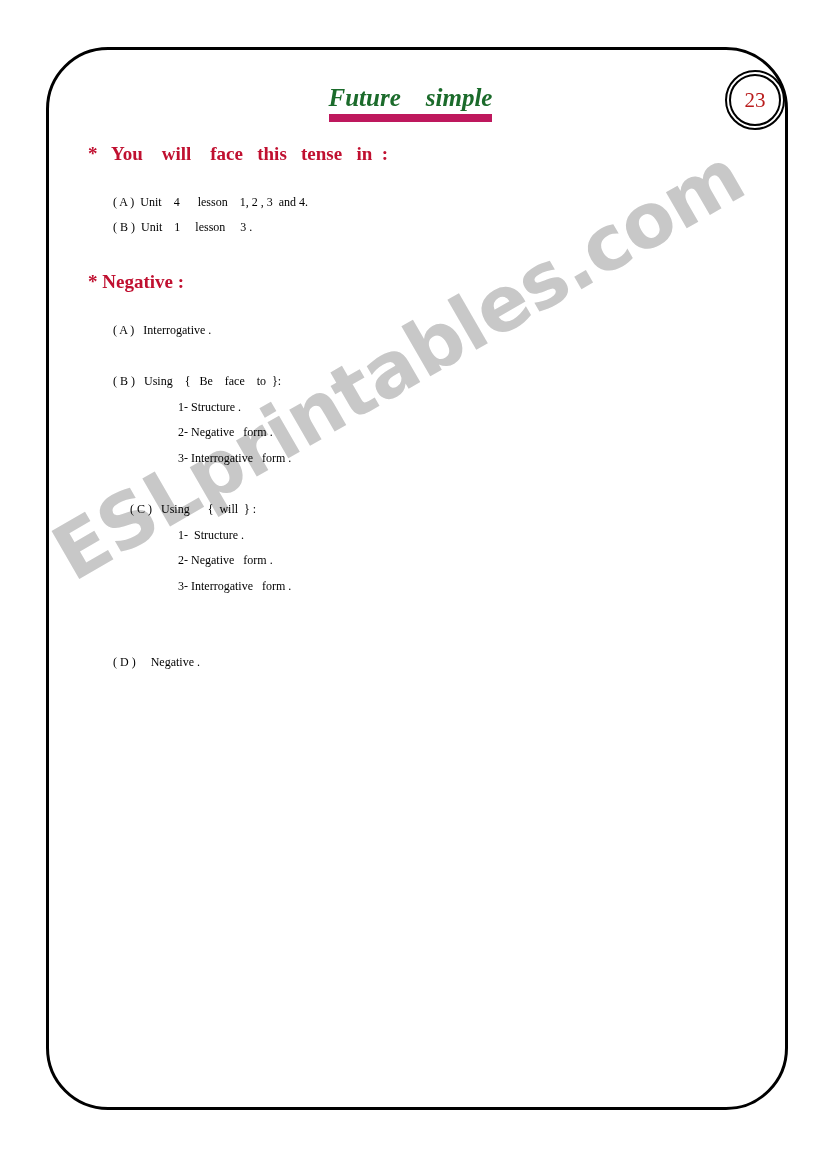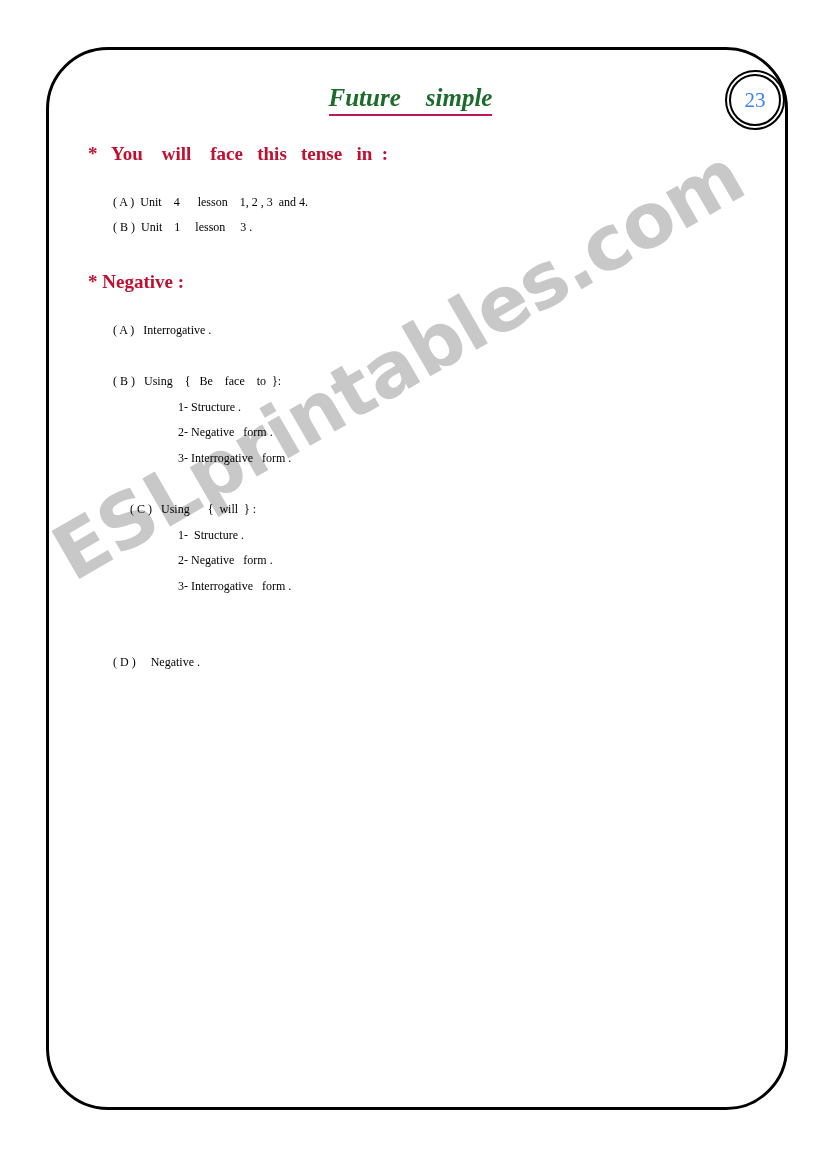--- a/index.html
+++ b/index.html
@@ -80,21 +80,21 @@
     box-sizing: border-box;
   }
   #page-badge .num {
     position: absolute;
     left: 0; top: 0;
     width: 60px; height: 60px;
     display: flex;
     align-items: center;
     justify-content: center;
     font-size: 21px;
-    color: #3b82f6;
+    color: #b91c1c;
     font-family: "Liberation Serif", serif;
   }
 
   
   #content {
     position: absolute;
     left: 0;
     top: 0;
     width: 821px;
     z-index: 3;
@@ -105,21 +105,21 @@
     left: 0;
     top: 84px;
     width: 821px;
     text-align: center;
     color: #1b6b2b;
     font-weight: bold;
     font-style: italic;
     font-size: 25px;
   }
   .title .tw {
-    border-bottom: 2px solid #be185d;
+    border-bottom: 8px solid #be185d;
     padding-bottom: 3px;
     white-space: pre;
   }
 
   .red-head {
     position: absolute;
     color: #c01030;
     font-weight: bold;
     font-size: 19px;
     white-space: pre;

